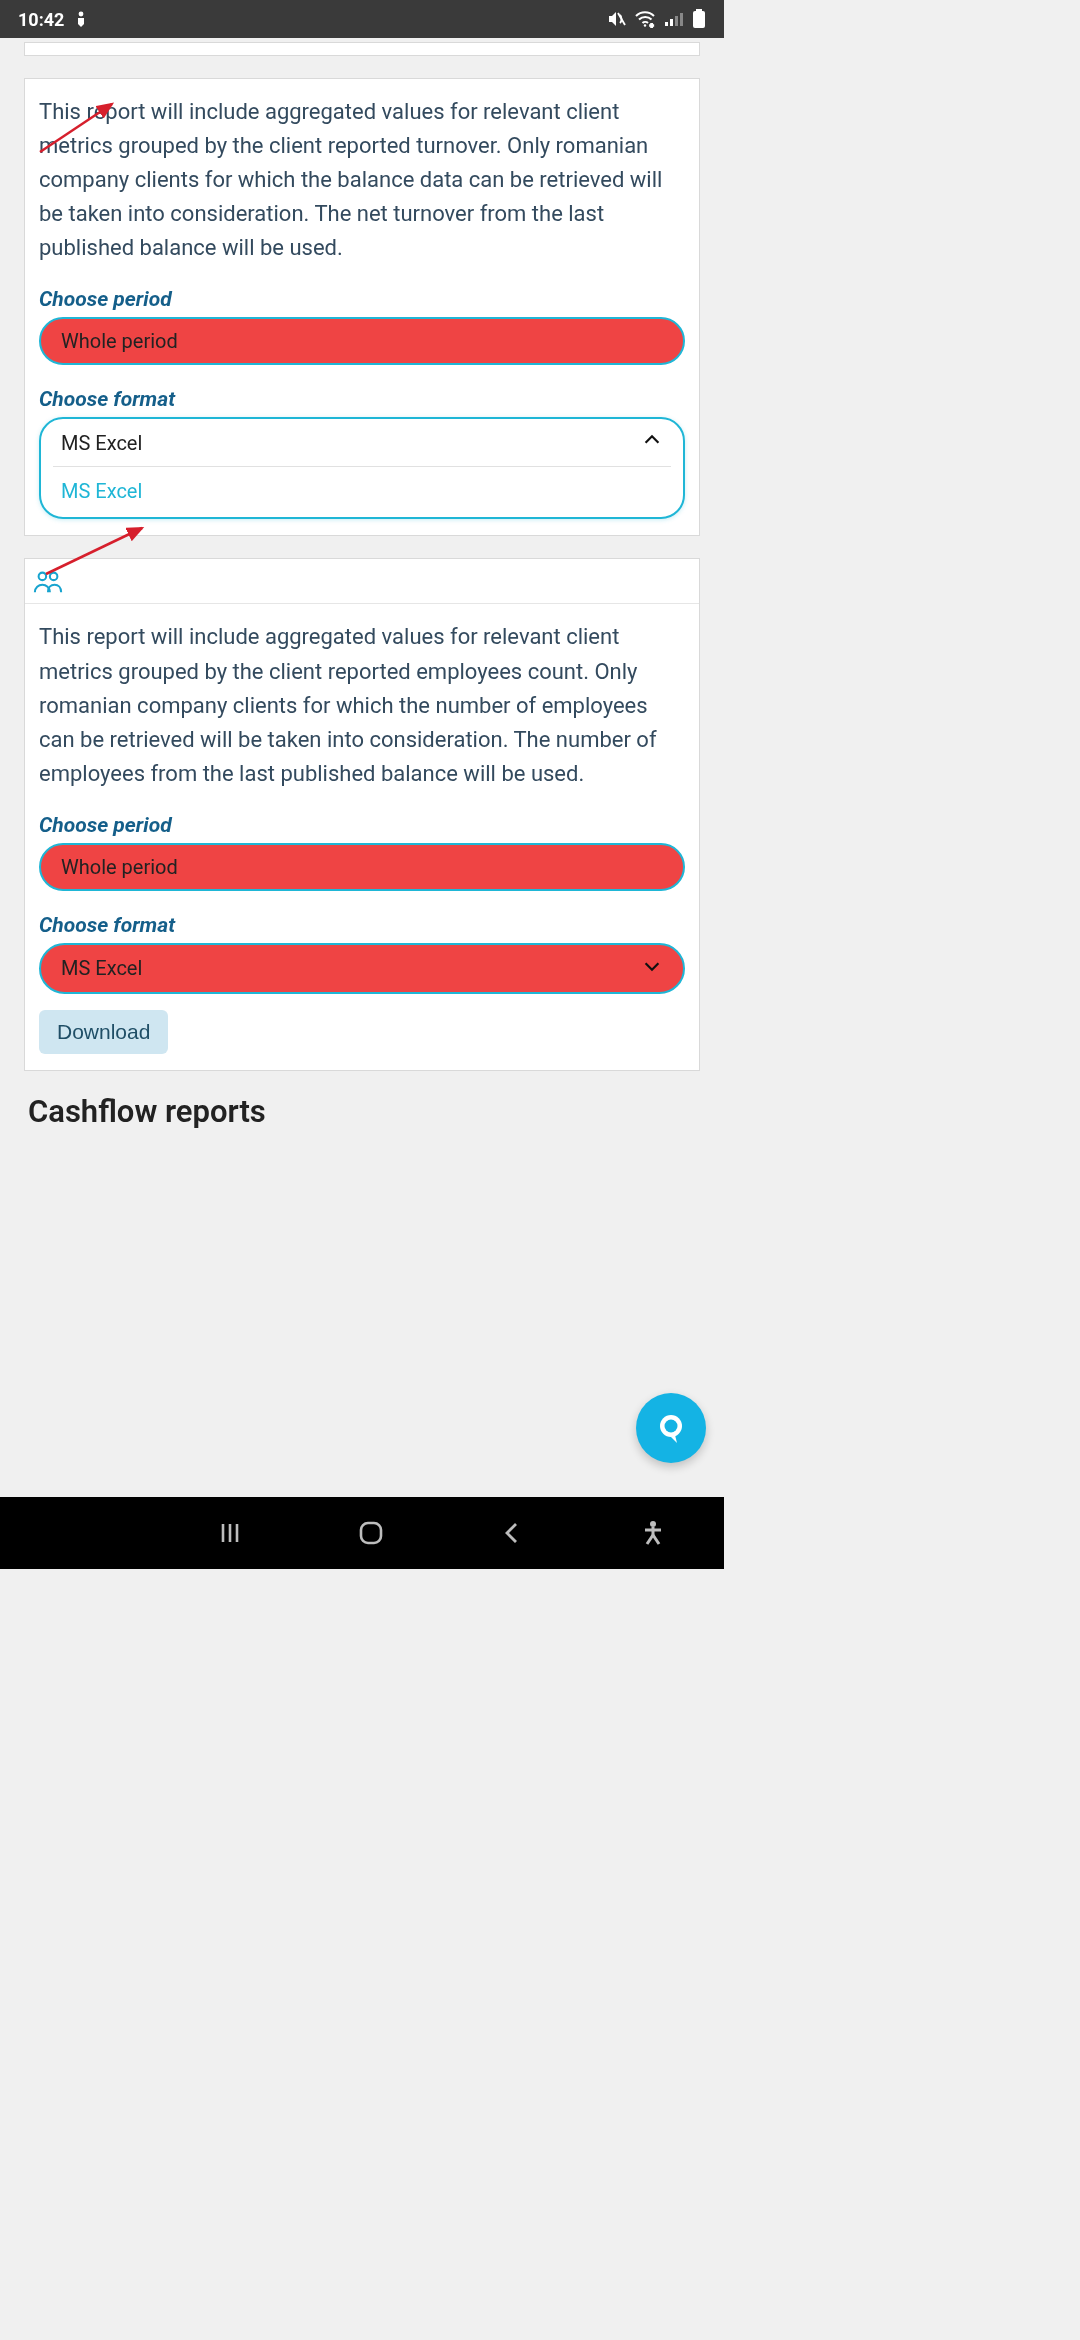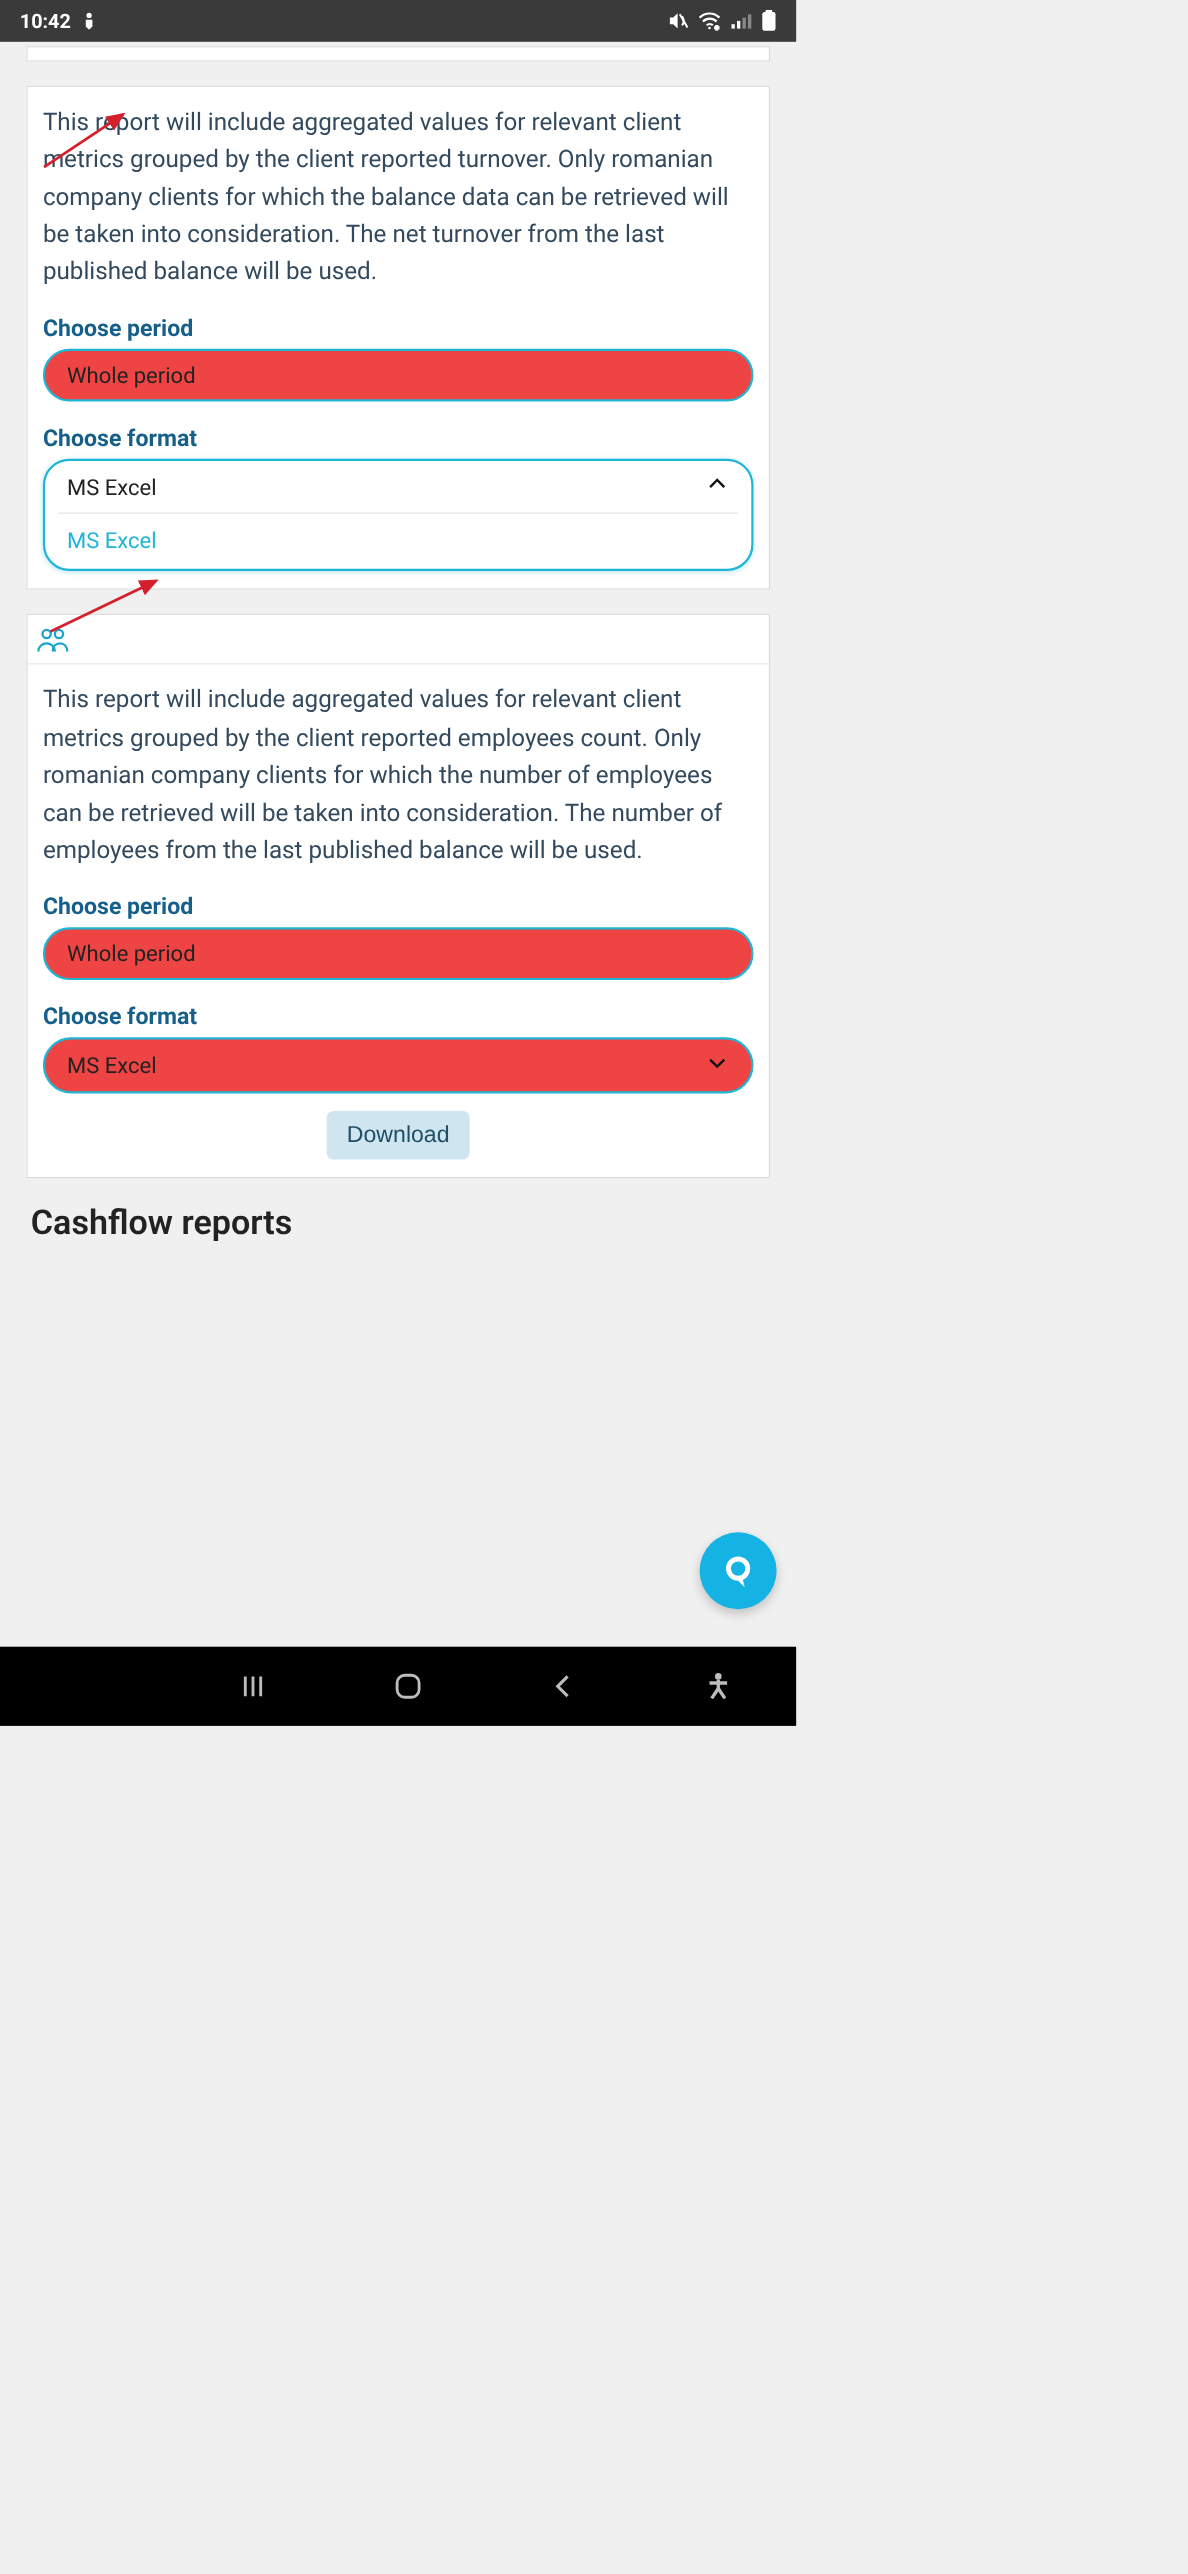--- a/index.html
+++ b/index.html
@@ -14,30 +14,30 @@
   
   .ghost-strip { border:1px solid #d9d9d9; background:#fff; height:14px; margin:4px 10px 22px 10px;}
   
   .card { border:1px solid #d9d9d9; background:#fff; margin:0 10px 22px 10px;}
   .card-header { display:flex; align-items:center; gap:10px; padding:10px 8px 8px 8px; border-bottom:1px solid #e6e6e6;}
   .people-icon { width:30px; height:26px; color:#18a4cf; flex:0 0 auto; margin-left:0px;}
   .hl-box { border:2px solid #c92a2a; padding:0 6px 2px 6px; line-height:1.1;}
   .card-title { font-size:26.5px; color:#333; letter-spacing:-0.2px;}
   .card-body { padding:16px 14px 16px 14px;}
   .desc { font-size:22px; color:#334a5e; line-height:1.55; }
-  .field-label { font-size:21px; font-weight:700; color:#155f8a; margin-top:22px; margin-bottom:6px;}
+  .field-label { font-size:21px; font-weight:700; color:#155f8a; margin-top:22px; margin-bottom:6px;font-style:italic;}
   .pill-select { border:2px solid #1fb6d6; border-radius:26px; padding:10px 20px; font-size:20px; color:#222; display:flex; align-items:center; justify-content:space-between; background:#ef4444;}
   .chev { width:22px; height:22px; color:#222;}
   
   .pill-open { border:2px solid #1fb6d6; border-radius:24px; background:#fff; padding:0; box-shadow:0 1px 4px rgba(31,182,214,.25);}
   .pill-open-row { padding:10px 20px; font-size:20px; color:#222; display:flex; align-items:center; justify-content:space-between;}
   .pill-divider { height:1px; background:#e1e1e1; margin:0 12px;}
   .pill-option { padding:12px 20px 14px 20px; font-size:20px; color:#1fb6d6;}
   
-  .dl-row { display:flex; justify-content:center; margin-top:16px;}
+  .dl-row { display:flex; justify-content:flex-start; margin-top:16px;}
   .dl-btn { background:#cfe6f1; color:#1f4e66; border:none; border-radius:6px; padding:10px 18px; font-size:21px;}
   
   .arrow-svg { position:absolute; pointer-events:none; }
   
   .fab { position:absolute; right:18px; bottom:106px; width:70px; height:70px; border-radius:50%; background:#14b3e4; display:flex; align-items:center; justify-content:center; box-shadow:0 4px 10px rgba(0,0,0,.2);}
   
   .section-title { font-size:31px; font-weight:600; color:#222; margin:2px 14px 0 14px;}
   
   .nav-bar { position:absolute; left:0; right:0; bottom:0; height:72px; background:#000; display:flex; align-items:center; justify-content:space-around; color:#bdbdbd;}
   .nav-item { width:40px; height:40px; display:flex; align-items:center; justify-content:center;}

